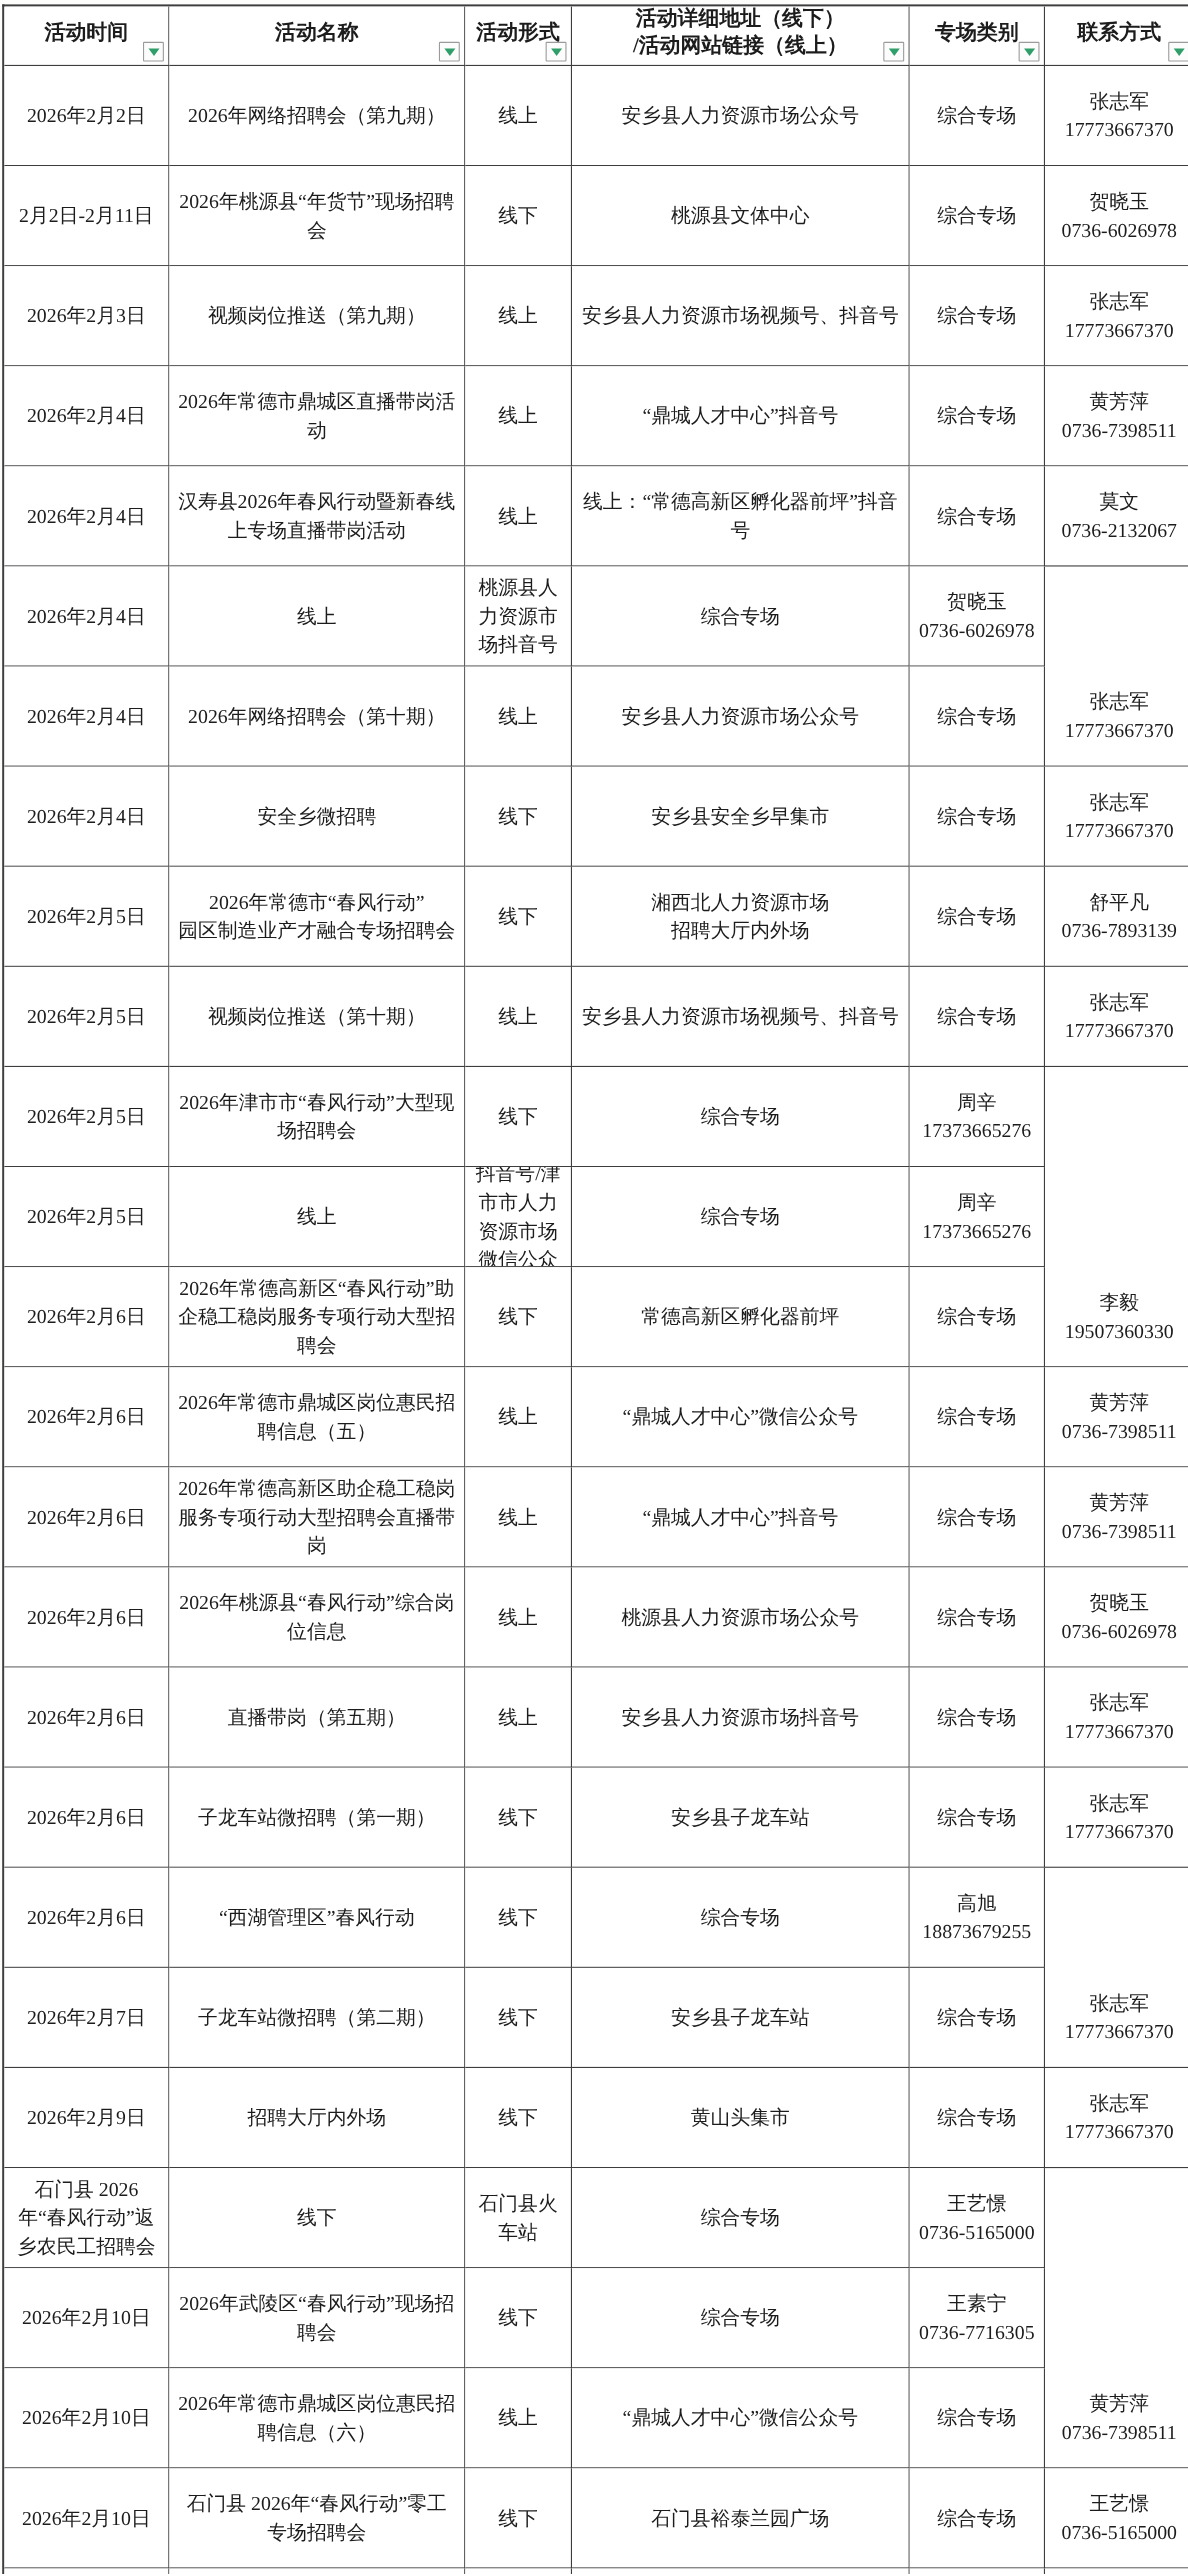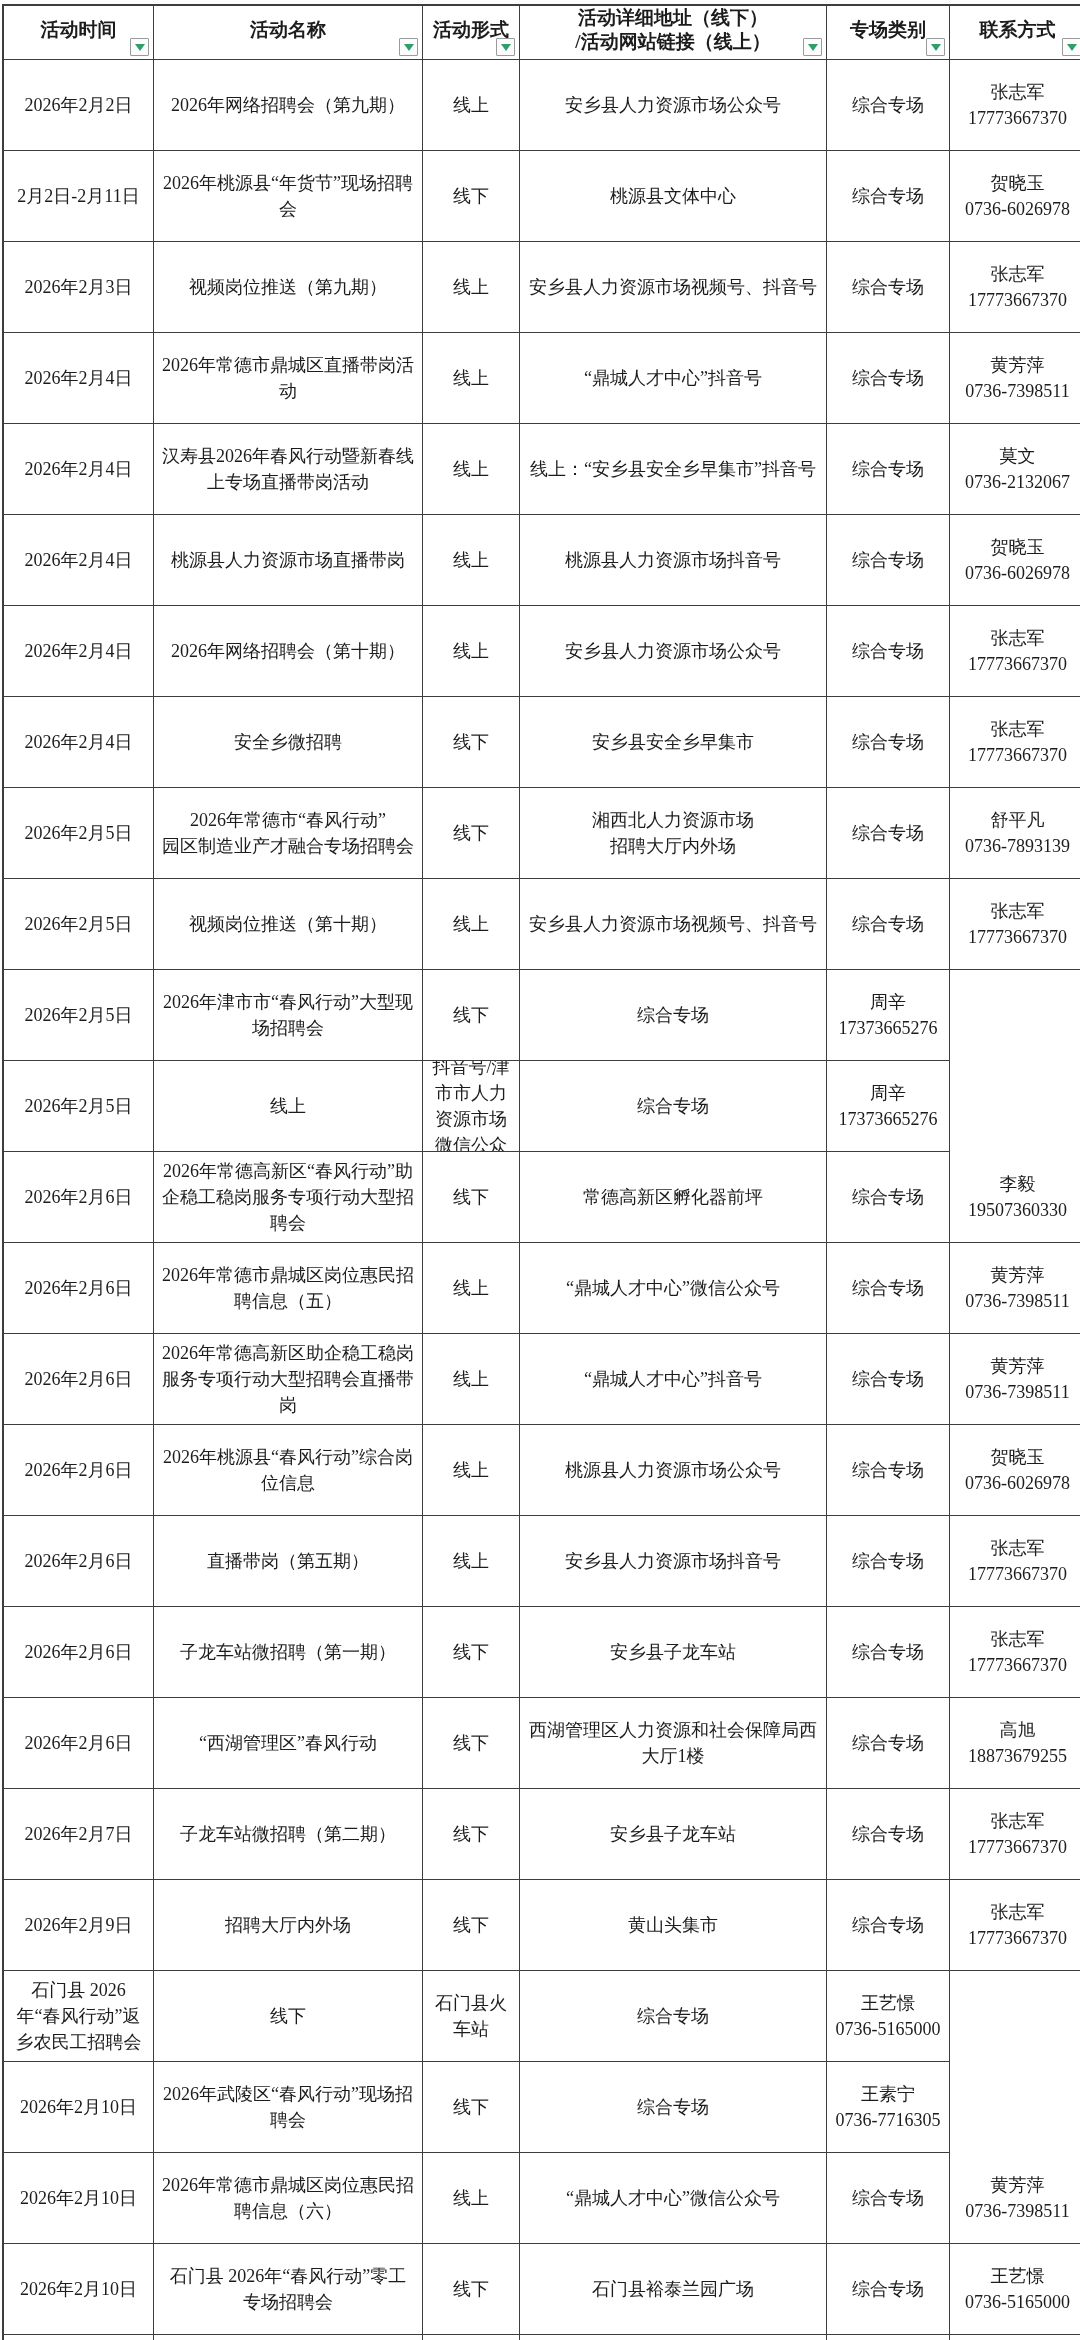--- a/index.html
+++ b/index.html
@@ -119,27 +119,26 @@
           <div class="cell">2026年常德市鼎城区直播带岗活动</div>
           <div class="cell">线上</div>
           <div class="cell">“鼎城人才中心”抖音号</div>
           <div class="cell">综合专场</div>
           <div class="cell"><div class="contact-name">黄芳萍</div><div class="contact-phone">0736-7398511</div></div>
         </div>
         <div class="row body-row">
           <div class="cell">2026年2月4日</div>
           <div class="cell">汉寿县2026年春风行动暨新春线上专场直播带岗活动</div>
           <div class="cell">线上</div>
-          <div class="cell">线上：“安乡县安全乡早集市”抖音号</div>
+          <div class="cell">线上：“常德高新区孵化器前坪”抖音号</div>
           <div class="cell">综合专场</div>
           <div class="cell"><div class="contact-name">莫文</div><div class="contact-phone">0736-2132067</div></div>
         </div>
         <div class="row body-row">
           <div class="cell">2026年2月4日</div>
-          <div class="cell">桃源县人力资源市场直播带岗</div>
           <div class="cell">线上</div>
           <div class="cell">桃源县人力资源市场抖音号</div>
           <div class="cell">综合专场</div>
           <div class="cell"><div class="contact-name">贺晓玉</div><div class="contact-phone">0736-6026978</div></div>
         </div>
         <div class="row body-row">
           <div class="cell">2026年2月4日</div>
           <div class="cell">2026年网络招聘会（第十期）</div>
           <div class="cell">线上</div>
           <div class="cell">安乡县人力资源市场公众号</div>
@@ -231,21 +230,20 @@
           <div class="cell">子龙车站微招聘（第一期）</div>
           <div class="cell">线下</div>
           <div class="cell">安乡县子龙车站</div>
           <div class="cell">综合专场</div>
           <div class="cell"><div class="contact-name">张志军</div><div class="contact-phone">17773667370</div></div>
         </div>
         <div class="row body-row">
           <div class="cell">2026年2月6日</div>
           <div class="cell">“西湖管理区”春风行动</div>
           <div class="cell">线下</div>
-          <div class="cell">西湖管理区人力资源和社会保障局西大厅1楼</div>
           <div class="cell">综合专场</div>
           <div class="cell"><div class="contact-name">高旭</div><div class="contact-phone">18873679255</div></div>
         </div>
         <div class="row body-row">
           <div class="cell">2026年2月7日</div>
           <div class="cell">子龙车站微招聘（第二期）</div>
           <div class="cell">线下</div>
           <div class="cell">安乡县子龙车站</div>
           <div class="cell">综合专场</div>
           <div class="cell"><div class="contact-name">张志军</div><div class="contact-phone">17773667370</div></div>

